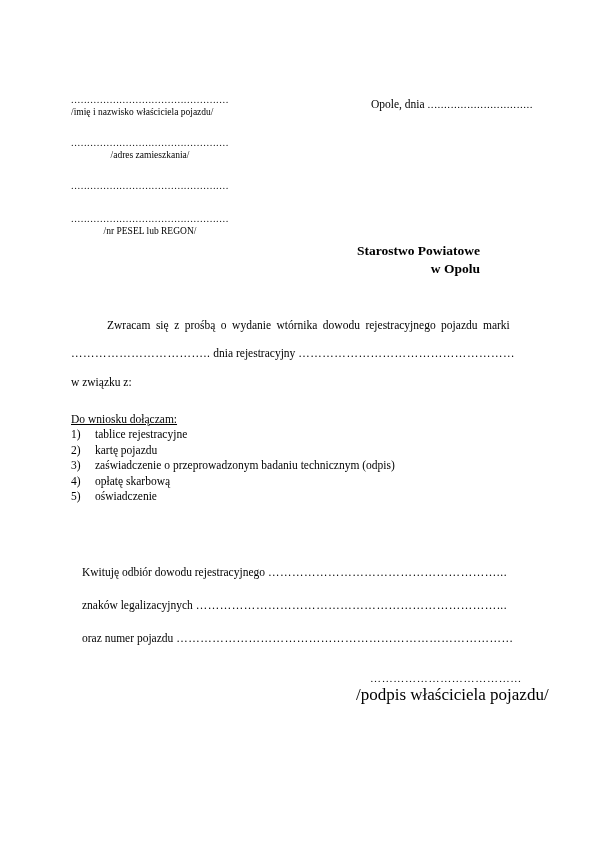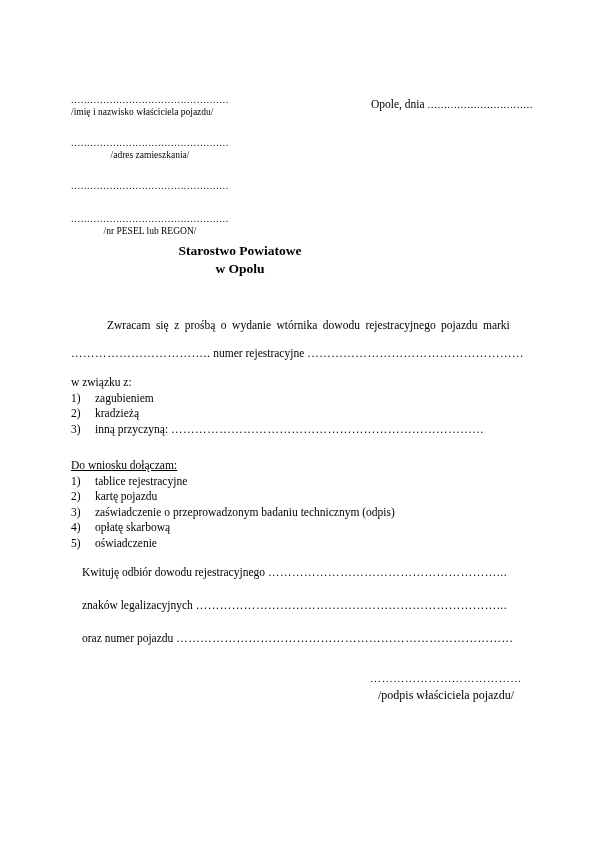--- a/index.html
+++ b/index.html
@@ -67,21 +67,21 @@
     letter-spacing: 0.55px;
     font-size: 11px;
   }
 
   
   .office {
     position: absolute;
     left: 0;
     top: 242px;
     width: 480px;
-    text-align: center;
+    text-align: right;
     font-weight: bold;
     font-size: 13.5px;
     line-height: 17.5px;
   }
 
   
   .body-wrap {
     position: absolute;
     left: 71px;
     top: 318px;
@@ -161,21 +161,21 @@
     text-align: center;
   }
   .sign-dots {
     font-size: 11px;
     letter-spacing: 0.7px;
     line-height: 12px;
     white-space: nowrap;
     overflow: hidden;
   }
   .sign-label {
-    font-size: 12px;
+    font-size: 17px;
     line-height: 16px;
     margin-top: 3px;
     white-space: nowrap;
   }
 </style>
 </head>
 <body>
 
 <div id="page">
 
@@ -206,36 +206,25 @@
   <div class="office">
     <div>Starostwo Powiatowe</div>
     <div>w Opolu</div>
   </div>
 
   <div class="body-wrap">
 
     <div class="para-just">Zwracam się z prośbą o wydanie wtórnika dowodu rejestracyjnego pojazdu marki</div>
 
     <div class="fillline">
-      <span class="dots">……………………………..</span><span> numer rejestracyjne </span><span class="dots">………………………………………………</span>
+      <span class="dots">……………………………..</span><span> dnia rejestracyjny </span><span class="dots">………………………………………………</span>
     </div>
 
     <div class="blk">
       <div class="lead">w związku z:</div>
-      <ol class="numlist">
-        <li>
-          <span class="num">1)</span><span>zagubieniem</span>
-        </li>
-        <li>
-          <span class="num">2)</span><span>kradzieżą</span>
-        </li>
-        <li>
-          <span class="num">3)</span><span>inną przyczyną: </span><span class="dots">……………………………………………………………………</span>
-        </li>
-      </ol>
     </div>
 
     <div class="attach-wrap">
       <div class="lead underlined">Do wniosku dołączam:</div>
       <ol class="numlist">
         <li>
           <span class="num">1)</span><span>tablice rejestracyjne</span>
         </li>
         <li>
           <span class="num">2)</span><span>kartę pojazdu</span>

